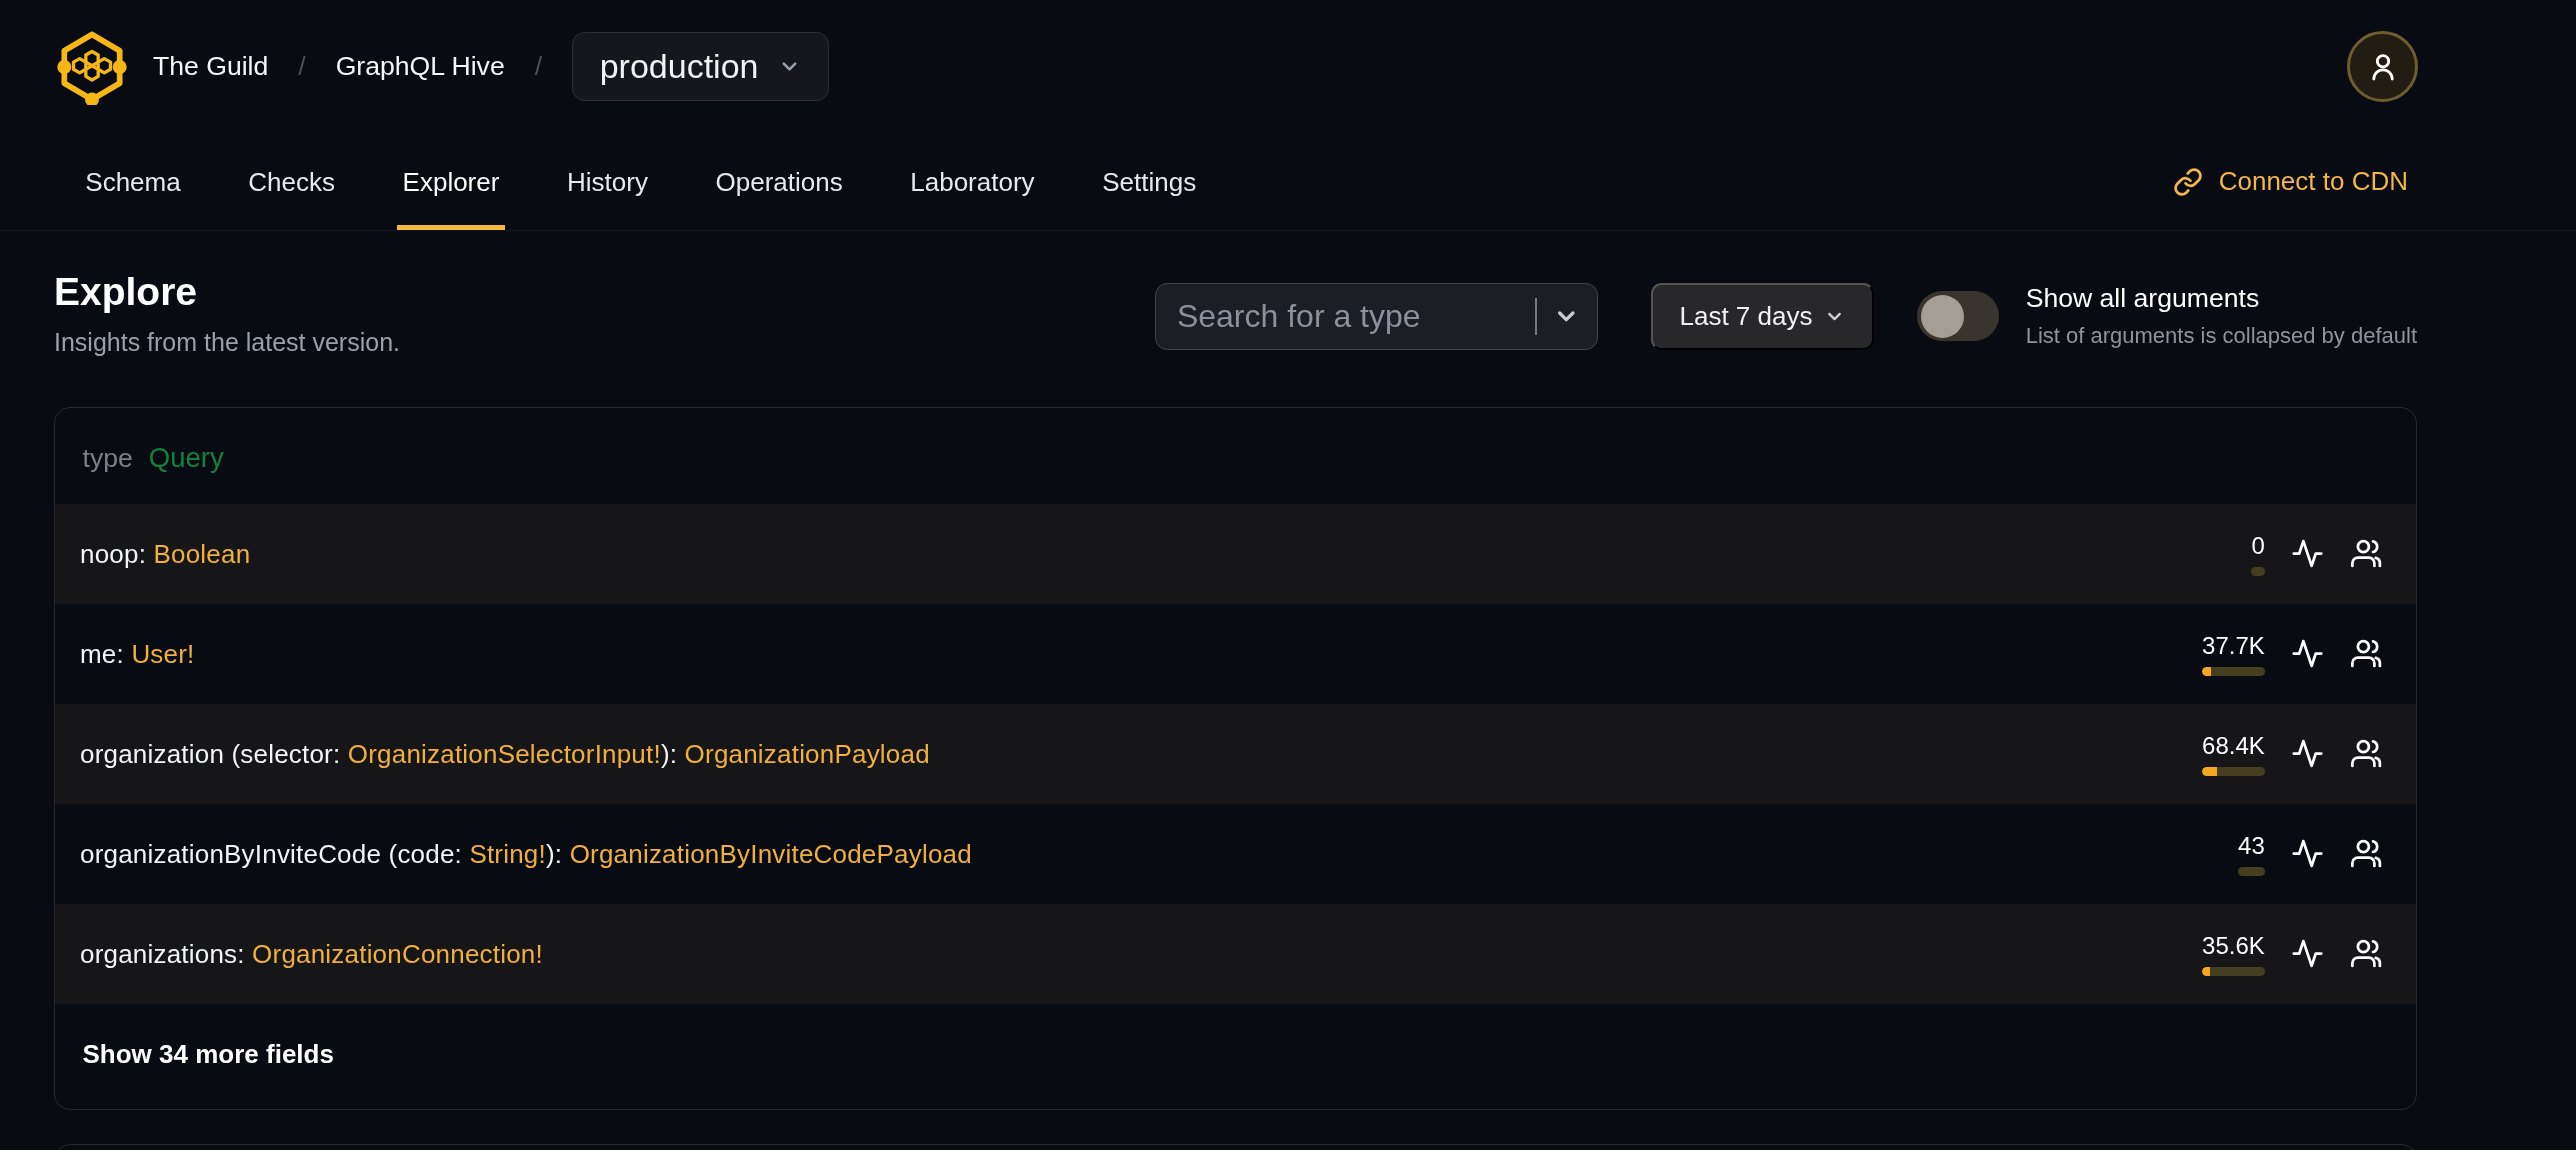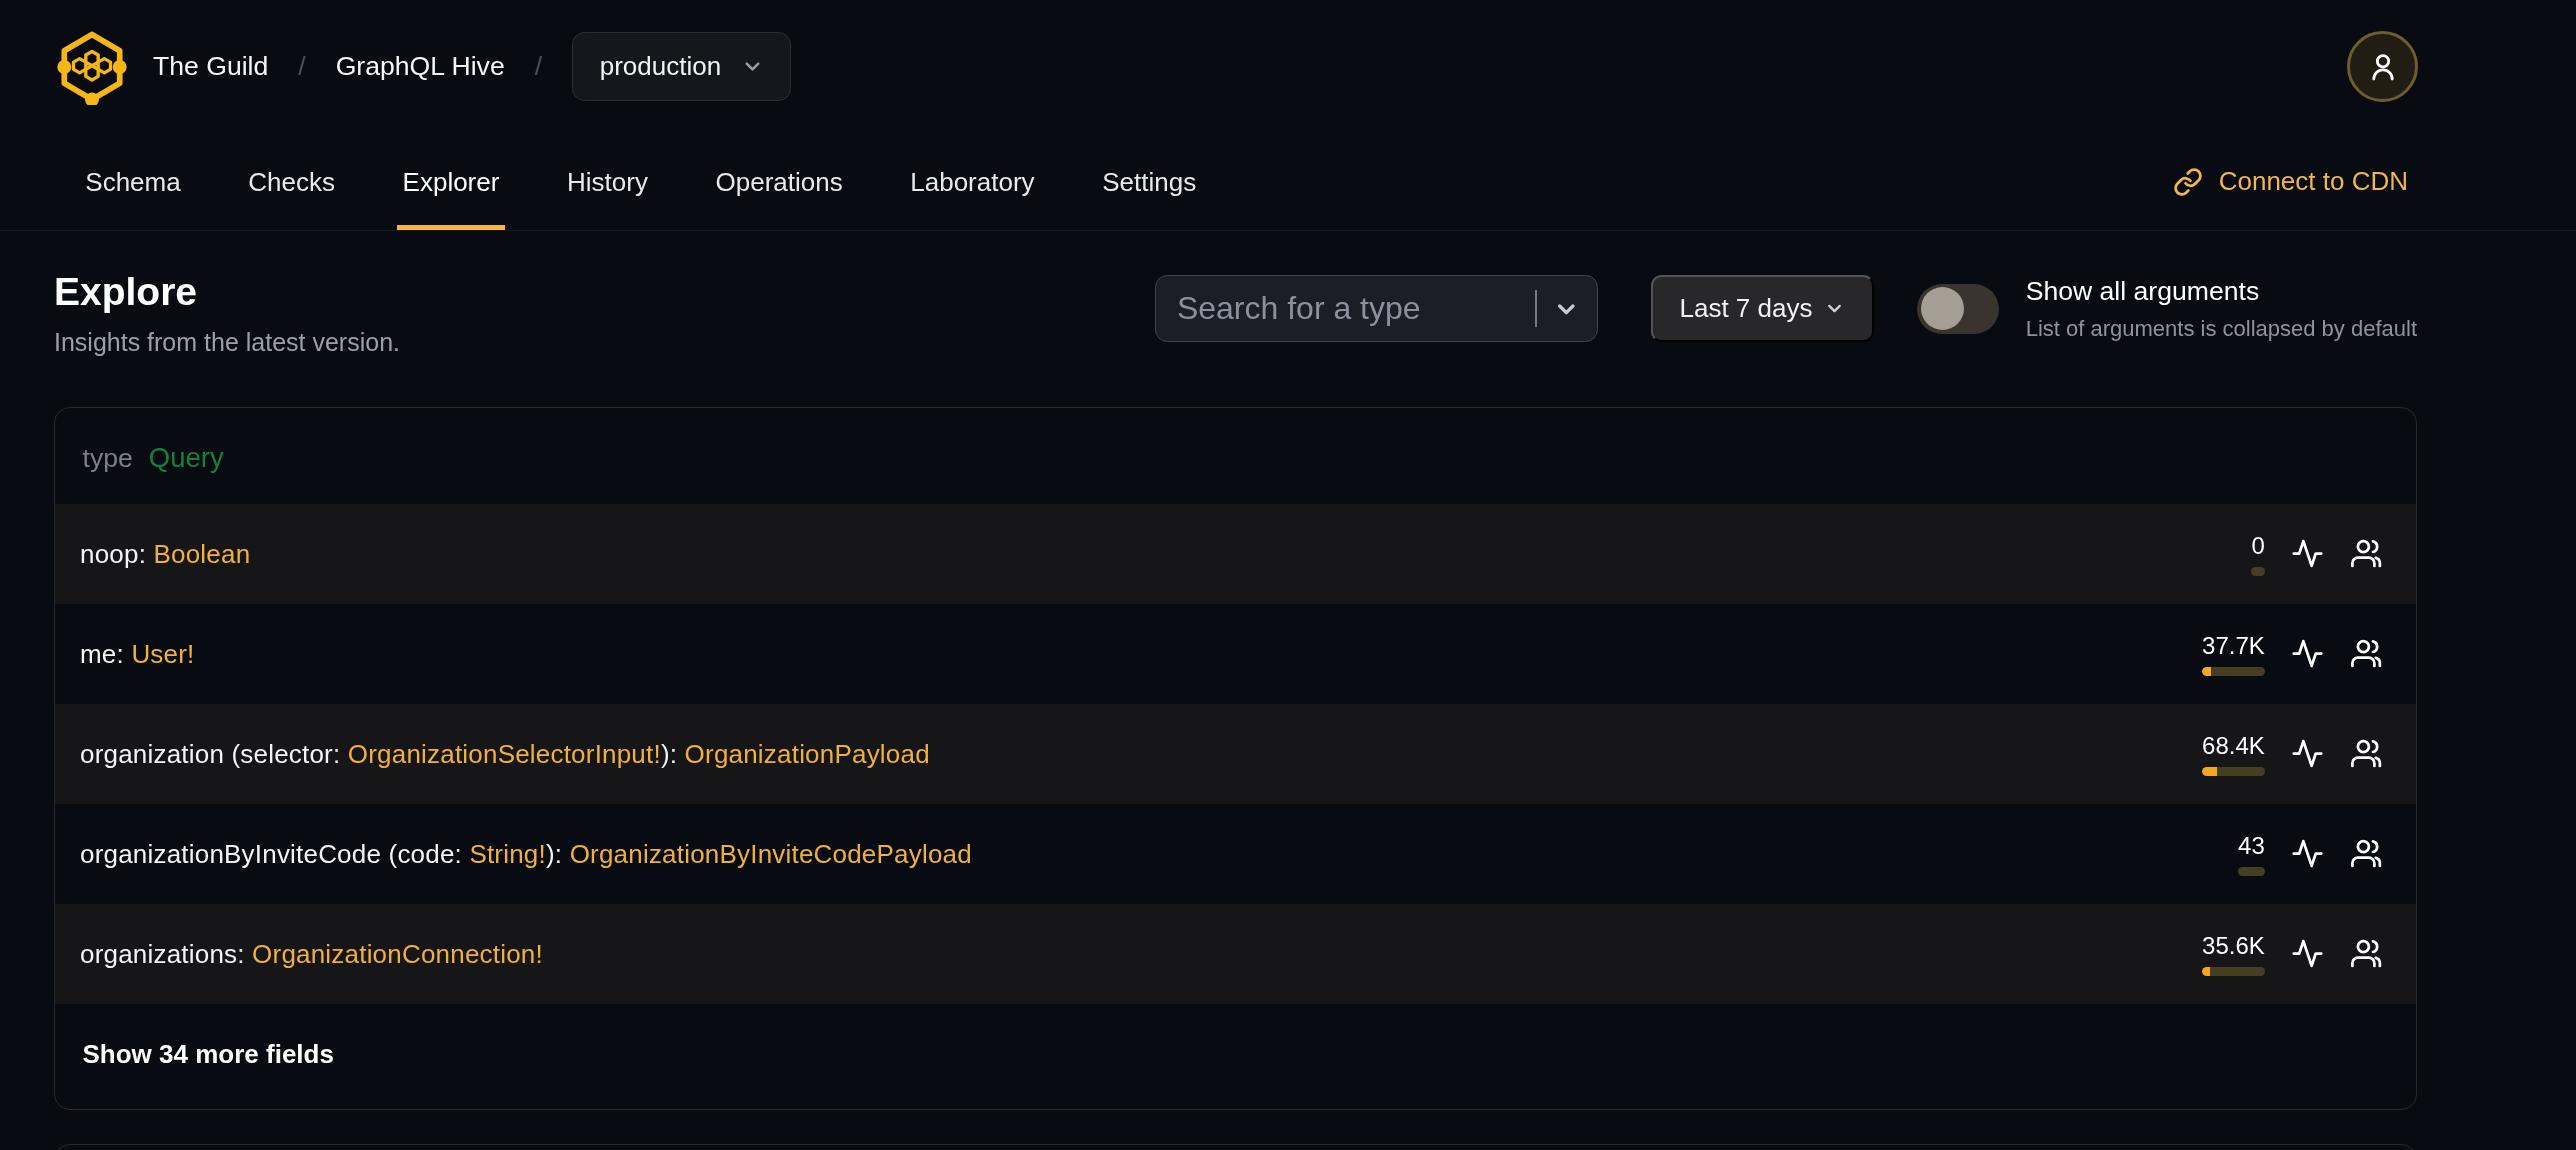--- a/index.html
+++ b/index.html
@@ -16,21 +16,21 @@
     padding:0 158px 0 54px;
   }
   .logo { width:76px; height:76px; display:block; cursor:pointer; }
   .crumbs { display:flex; align-items:center; margin-left:23px; font-size:26.6px; font-weight:500; }
   .crumb { color:#f5f6f7; cursor:pointer; }
   .crumb-sep { color:#4a505c; margin:0 30px; font-weight:400; }
   .target-select {
     display:flex; align-items:center; gap:19.5px;
     height:69px; padding:0 26.6px;
     background:#15171d; border:1.8px solid #2b2e36; border-radius:12.4px;
-    font-size:26px; color:#f1f2f4; cursor:pointer;
+    font-size:34px; color:#f1f2f4; cursor:pointer;
   }
   .chev { width:23px; height:23px; stroke:#9aa0ab; stroke-width:2.6; fill:none;
           stroke-linecap:round; stroke-linejoin:round; }
   .avatar-btn {
     margin-left:auto;
     width:71px; height:71px; border-radius:50%;
     background:#221d12; border:3.5px solid #6e5d2e;
     display:flex; align-items:center; justify-content:center; cursor:pointer;
   }
   .avatar-icon { width:34px; height:34px; stroke:#fff; stroke-width:2; fill:none;
@@ -51,21 +51,21 @@
   }
   .tab.active { color:#ffffff; border-bottom-color:#f4b740; }
   .cdn-link {
     margin-left:auto; display:flex; align-items:center; gap:16px;
     font-size:26px; color:#f2b64a; cursor:pointer;
   }
   .link-icon { width:30px; height:30px; stroke:#f2b64a; stroke-width:2.2; fill:none;
                stroke-linecap:round; stroke-linejoin:round; }
   
   .page-head {
-    display:flex; align-items:flex-start; justify-content:space-between;
+    display:flex; align-items:center; justify-content:space-between;
     padding:39px 159px 0 54px;
   }
   .page-title { font-size:39px; font-weight:700; color:#fff; }
   .page-subtitle { margin-top:14px; font-size:25px; color:#9aa0ab; }
   .controls { display:flex; align-items:center; margin-top:5.3px; }
   .search-box {
     width:443px; height:67px;
     display:flex; align-items:center;
     background:#1b1e24; border:1.8px solid #41454d; border-radius:12.4px;
     padding:0 17.7px 0 7px;

